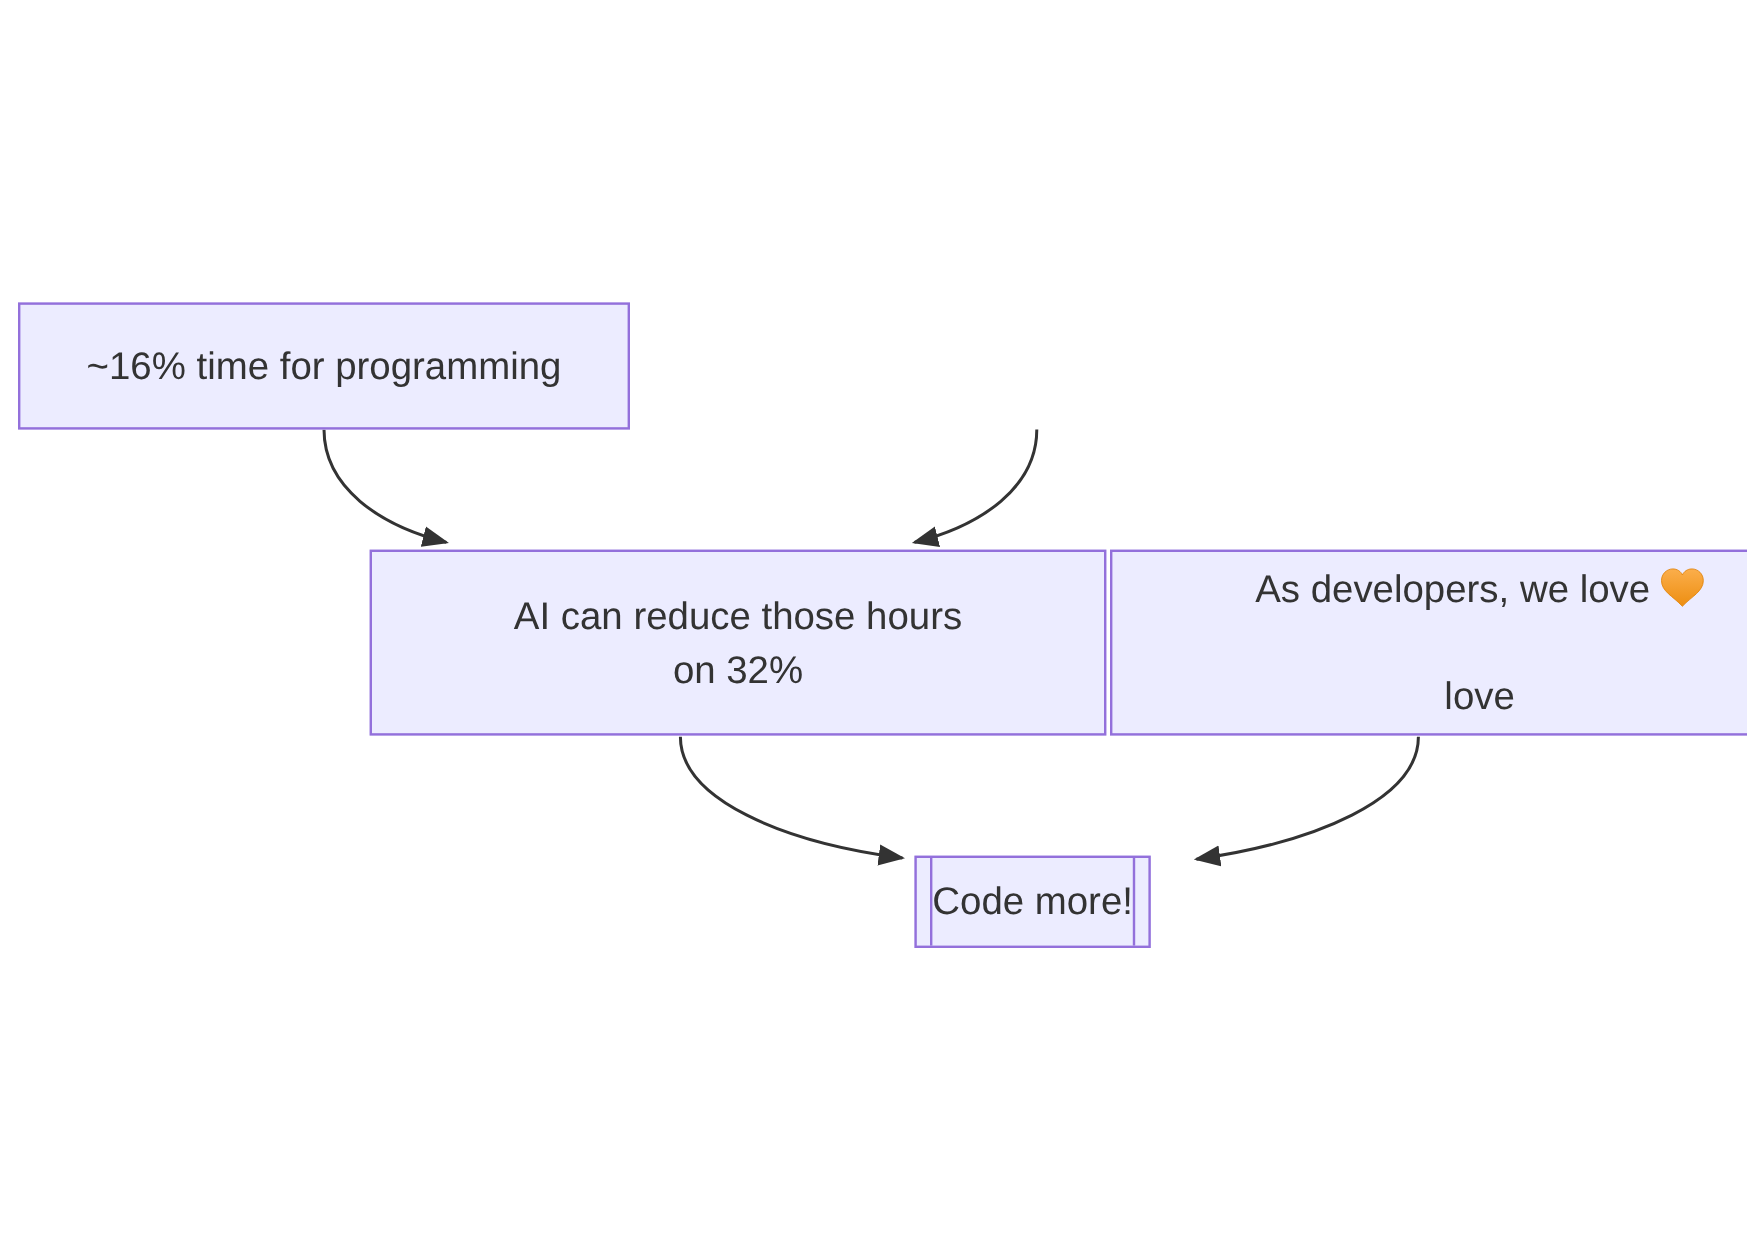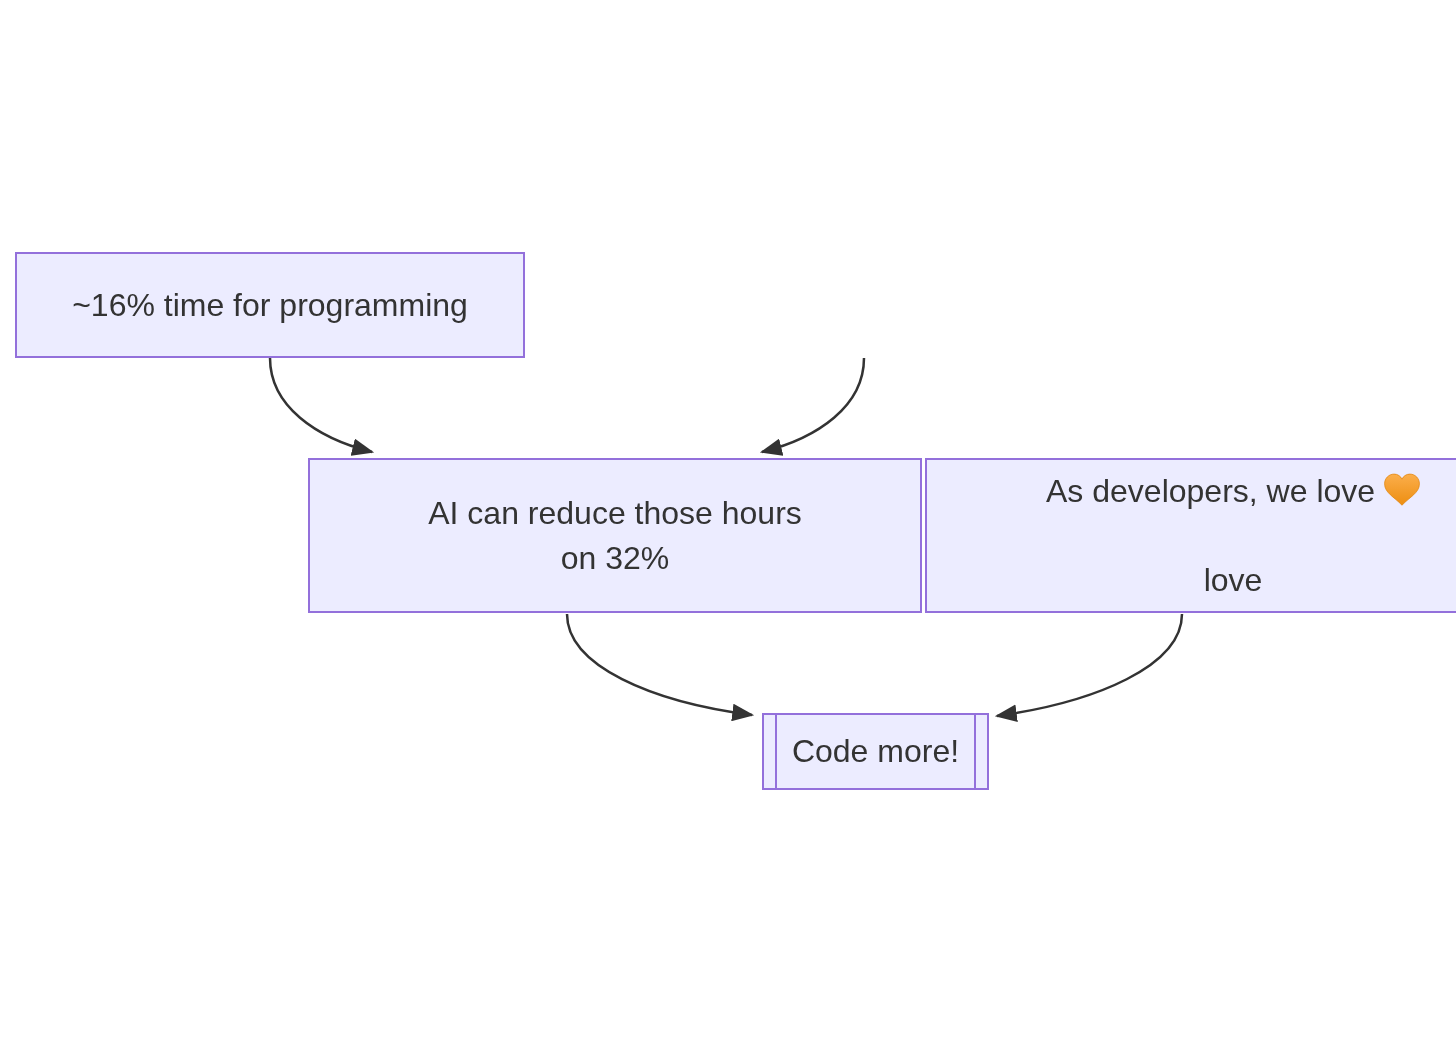--- a/index.html
+++ b/index.html
@@ -84,17 +84,17 @@
             <stop offset="0" stop-color="#FBAE4B"></stop>
             <stop offset="1" stop-color="#ED8E11"></stop>
           </linearGradient>
         </defs>
         <path d="M16,28.5 C9,21 0.5,17.5 0.5,9.4 C0.5,4.6 4.3,0.8 9,0.8 C12.2,0.8 14.9,2.7 16,5.3 C17.1,2.7 19.8,0.8 23,0.8 C27.7,0.8 31.5,4.6 31.5,9.4 C31.5,17.5 23,21 16,28.5 Z" fill="url(#heartGrad)" stroke="#E07F00" stroke-width="0.6"></path>
       </svg>
     </span>
     <span class="line">love</span>
   </div>
 
-  <div class="node subroutine" style="left:762px;top:713px;width:227px;height:77px;">
+  <div class="node subroutine" style="left:762px;top:713px;width:197px;height:77px;">
     <span class="line">Code more!</span>
   </div>
 
 </div>
 
 </body></html>

